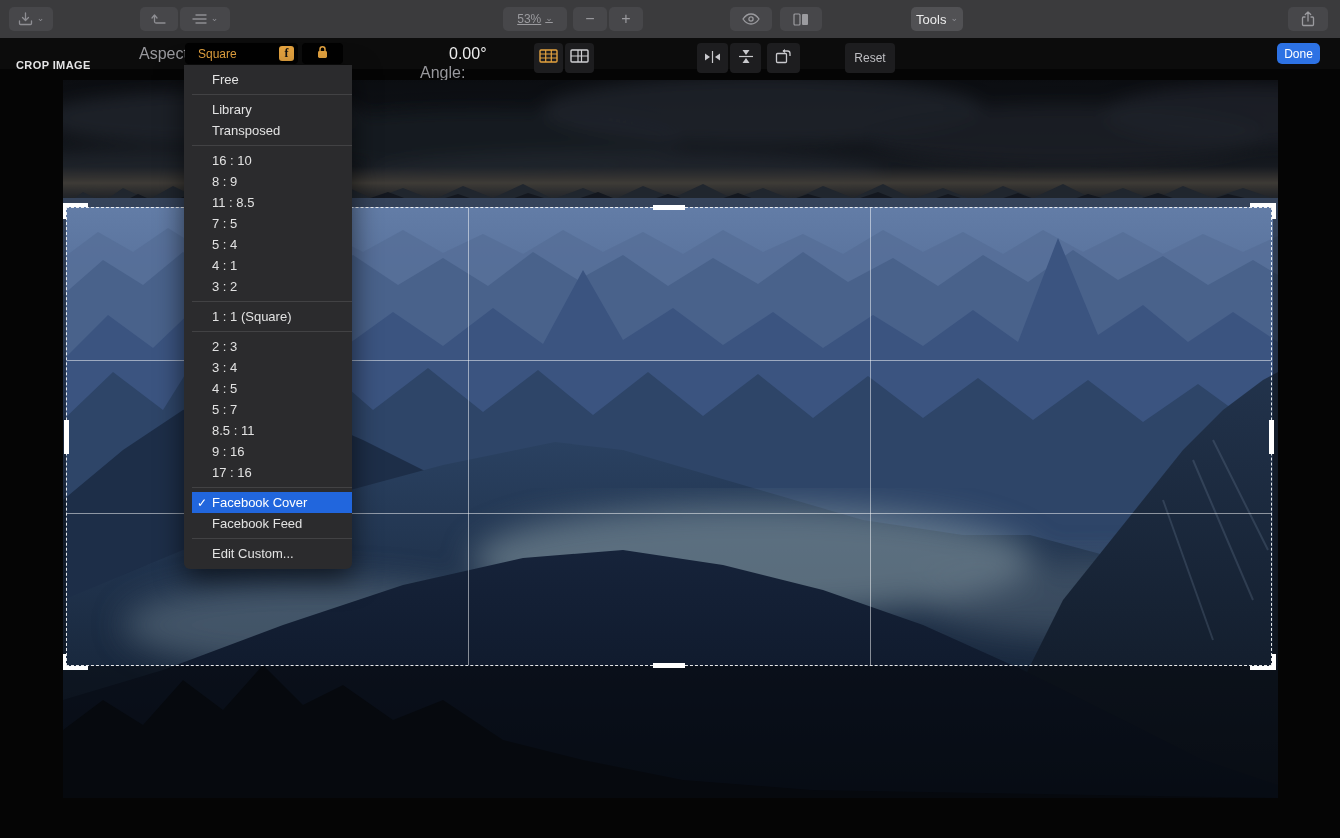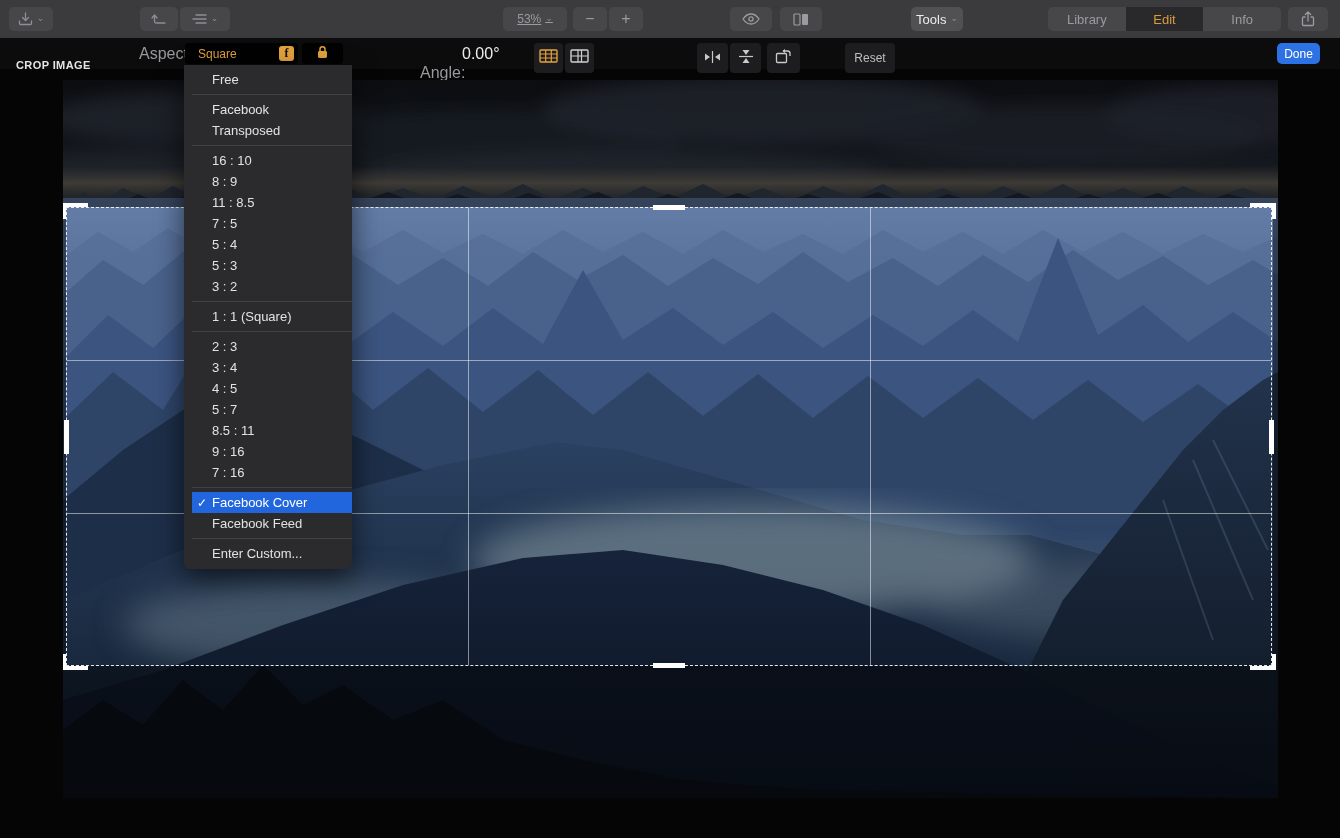--- a/index.html
+++ b/index.html
@@ -95,25 +95,20 @@
           <rect x="9" y="1" width="6" height="11" rx="1" fill="#9b9b9f"></rect>
         </svg>
     </span>
   </div>
 
   <div class="tbtn tools-btn" style="left:911px;width:52px;">
     <span>Tools</span>
     <span class="chev">⌄</span>
   </div>
 
-  <div class="seg">
-    <div class="seg-cell">Library</div>
-    <div class="seg-cell active">Edit</div>
-    <div class="seg-cell">Info</div>
-  </div>
 
   <div class="tbtn" style="left:1288px;width:40px;">
     <span>
       <svg width="14" height="16" viewBox="0 0 14 16">
           <path d="M7 1v9M4.3 3.5L7 1l2.7 2.5" stroke="#9b9b9f" stroke-width="1.3" fill="none" stroke-linecap="round" stroke-linejoin="round"></path>
           <path d="M4 6H2.5a1 1 0 0 0-1 1v6.5a1 1 0 0 0 1 1h9a1 1 0 0 0 1-1V7a1 1 0 0 0-1-1H10" stroke="#9b9b9f" stroke-width="1.3" fill="none" stroke-linecap="round"></path>
         </svg>
     </span>
   </div>
 </div>
@@ -129,21 +124,21 @@
   <div class="lock-btn">
     <span>
       <svg width="13" height="14" viewBox="0 0 13 14">
           <rect x="2" y="6" width="9" height="7" rx="1.4" fill="#e3a23f"></rect>
           <path d="M4 6V4.2a2.5 2.5 0 0 1 5 0V6" stroke="#e3a23f" stroke-width="1.5" fill="none"></path>
         </svg>
     </span>
   </div>
 
   <div class="cb-text cb-label" style="left:420px;margin-top:19px;">Angle:</div>
-  <div class="cb-text cb-value" style="left:462px;text-align:center;">0.00°</div>
+  <div class="cb-text cb-value" style="left:449px;text-align:center;">0.00°</div>
 
   <div class="cb-btn" style="left:534px;width:29px;">
     <span>
       <svg width="19" height="14" viewBox="0 0 19 14">
           <rect x="1" y="1" width="17" height="12" rx="1" stroke="#e3a23f" stroke-width="1.4" fill="none"></rect>
           <path d="M6.7 1v12M12.3 1v12M1 5h17M1 9h17" stroke="#e3a23f" stroke-width="1.2"></path>
         </svg>
     </span>
   </div>
   <div class="cb-btn" style="left:565px;width:29px;">
@@ -292,21 +287,21 @@
     <div class="handle" style="top:50%;margin-top:-17px;right:-3px;width:5px;height:34px;"></div>
   </div>
 </div>
 
 <div class="menu">
     <div class="menu-item">
       <span>Free</span>
     </div>
     <div class="menu-sep"></div>
     <div class="menu-item">
-      <span>Facebook</span>
+      <span>Library</span>
     </div>
     <div class="menu-item">
       <span>Transposed</span>
     </div>
     <div class="menu-sep"></div>
     <div class="menu-item">
       <span>16 : 10</span>
     </div>
     <div class="menu-item">
       <span>8 : 9</span>
@@ -314,21 +309,21 @@
     <div class="menu-item">
       <span>11 : 8.5</span>
     </div>
     <div class="menu-item">
       <span>7 : 5</span>
     </div>
     <div class="menu-item">
       <span>5 : 4</span>
     </div>
     <div class="menu-item">
-      <span>5 : 3</span>
+      <span>4 : 1</span>
     </div>
     <div class="menu-item">
       <span>3 : 2</span>
     </div>
     <div class="menu-sep"></div>
     <div class="menu-item">
       <span>1 : 1 (Square)</span>
     </div>
     <div class="menu-sep"></div>
     <div class="menu-item">
@@ -343,27 +338,27 @@
     <div class="menu-item">
       <span>5 : 7</span>
     </div>
     <div class="menu-item">
       <span>8.5 : 11</span>
     </div>
     <div class="menu-item">
       <span>9 : 16</span>
     </div>
     <div class="menu-item">
-      <span>7 : 16</span>
+      <span>17 : 16</span>
     </div>
     <div class="menu-sep"></div>
     <div class="menu-item highlight">
       <span class="check">✓</span>
       <span>Facebook Cover</span>
     </div>
     <div class="menu-item">
       <span>Facebook Feed</span>
     </div>
     <div class="menu-sep"></div>
     <div class="menu-item">
-      <span>Enter Custom...</span>
+      <span>Edit Custom...</span>
     </div>
   </div>
 
 </body></html>

